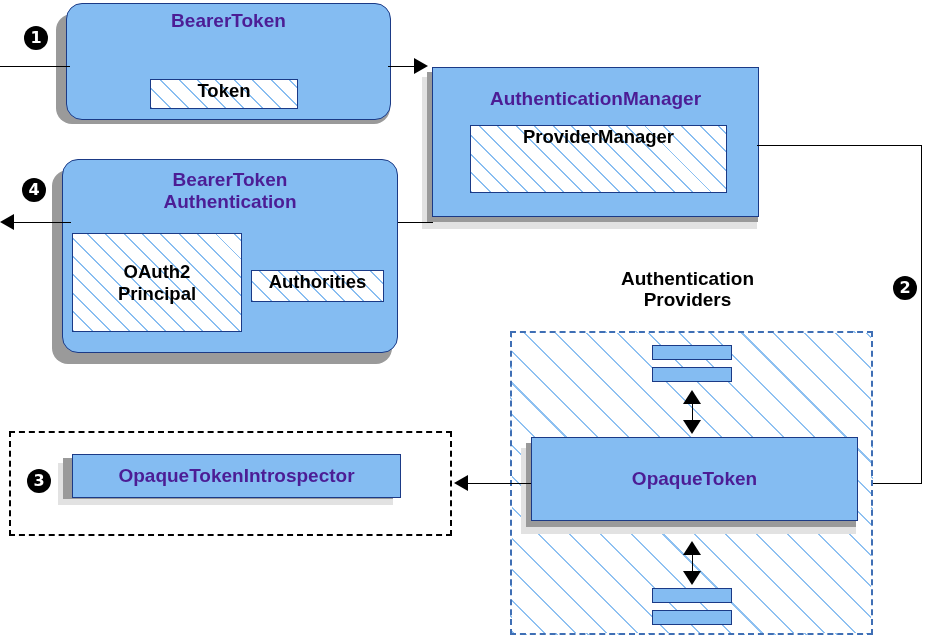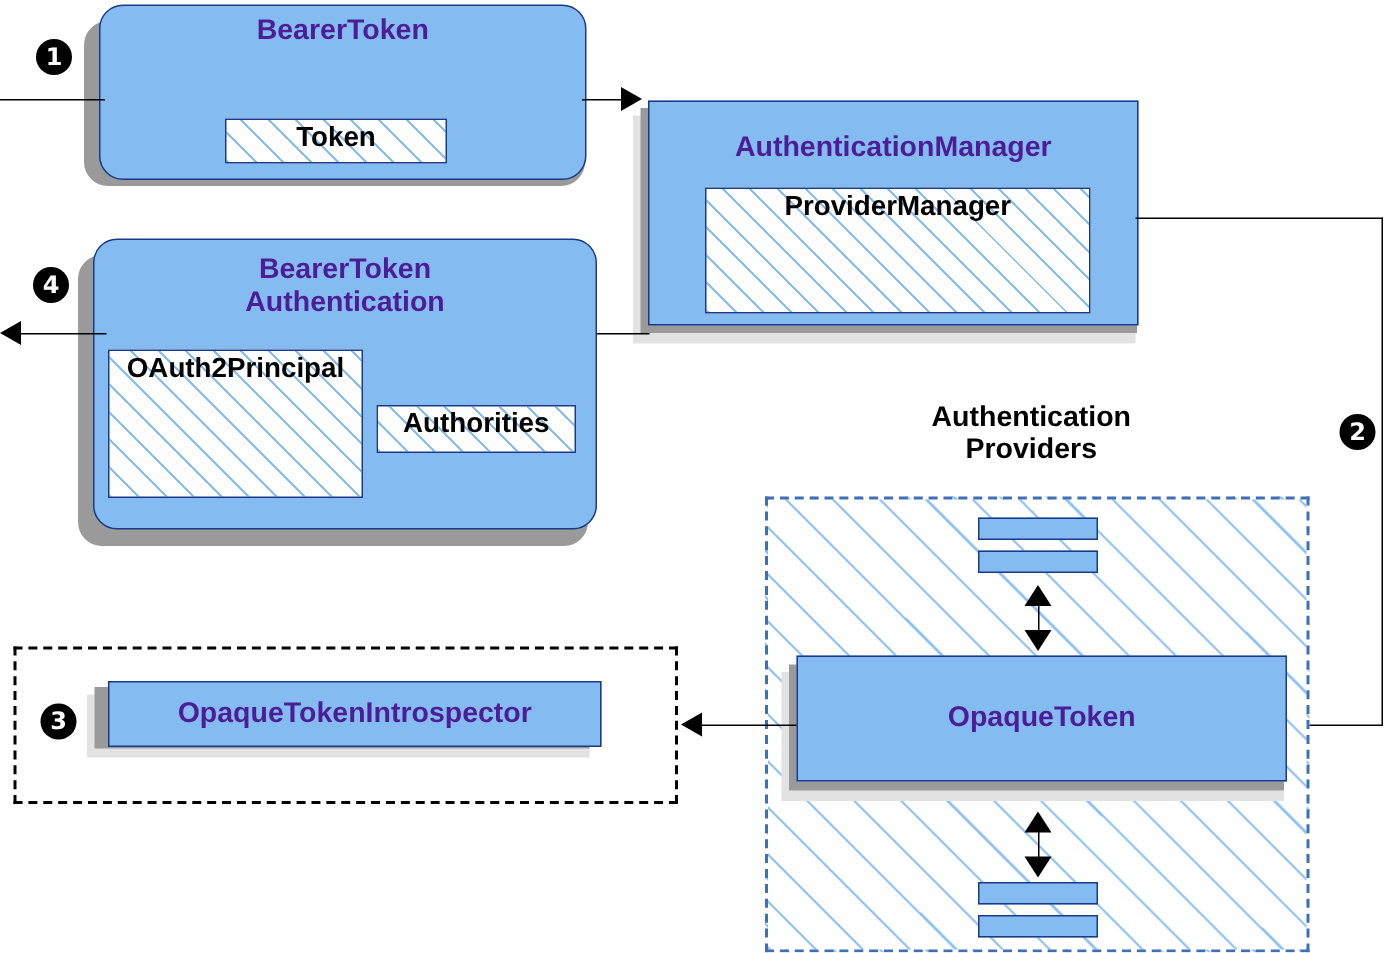--- a/index.html
+++ b/index.html
@@ -166,40 +166,40 @@
   <div class="line-h" style="left:0px; top:66px; width:70px;"></div>
 
   <div class="line-h" style="left:388px; top:66px; width:34px;"></div>
   <div class="arrow-right" style="left:414px; top:58px;"></div>
 
   <div class="shadow soft" style="left:422px; top:77px; width:335px; height:152px;"></div>
   <div class="shadow" style="left:427px; top:72px; width:331px; height:150px;"></div>
   <div class="bluebox" style="left:432px; top:67px; width:327px; height:150px; flex-direction:column; justify-content:flex-start; padding-top:20px;">
     <div class="t20">AuthenticationManager</div>
   </div>
-  <div class="hatchbox t19" style="left:470px; top:125px; width:257px; height:84px;">
+  <div class="hatchbox t19" style="left:470px; top:125px; width:257px; height:68px;">
     <span>ProviderManager</span>
   </div>
 
   <div class="line-h" style="left:757px; top:145px; width:165px;"></div>
   <div class="line-v" style="left:921px; top:145px; height:339px;"></div>
   <div class="line-h" style="left:866px; top:483px; width:56px;"></div>
   <div class="arrow-left" style="left:852px; top:475px;"></div>
 
   <div class="badge" style="left:893px; top:276px;">2</div>
 
   <div class="line-h" style="left:396px; top:222px; width:37px;"></div>
 
   <div class="shadow" style="left:52px; top:170px; width:340px; height:194px; border-radius:16px;"></div>
   <div class="bluebox round" style="left:62px; top:159px; width:336px; height:194px; flex-direction:column; justify-content:flex-start; padding-top:9px;">
     <div class="t20">BearerToken</div>
     <div class="t20">Authentication</div>
   </div>
 
-  <div class="hatchbox t19" style="left:72px; top:233px; width:170px; height:99px; flex-direction:row;">
+  <div class="hatchbox t19" style="left:72px; top:233px; width:170px; height:99px; flex-direction:column;">
     <span>OAuth2</span>
     <span>Principal</span>
   </div>
 
   <div class="hatchbox t19" style="left:251px; top:270px; width:133px; height:32px;">
     <span>Authorities</span>
   </div>
 
   <div class="badge" style="left:22px; top:178px;">4</div>
 

